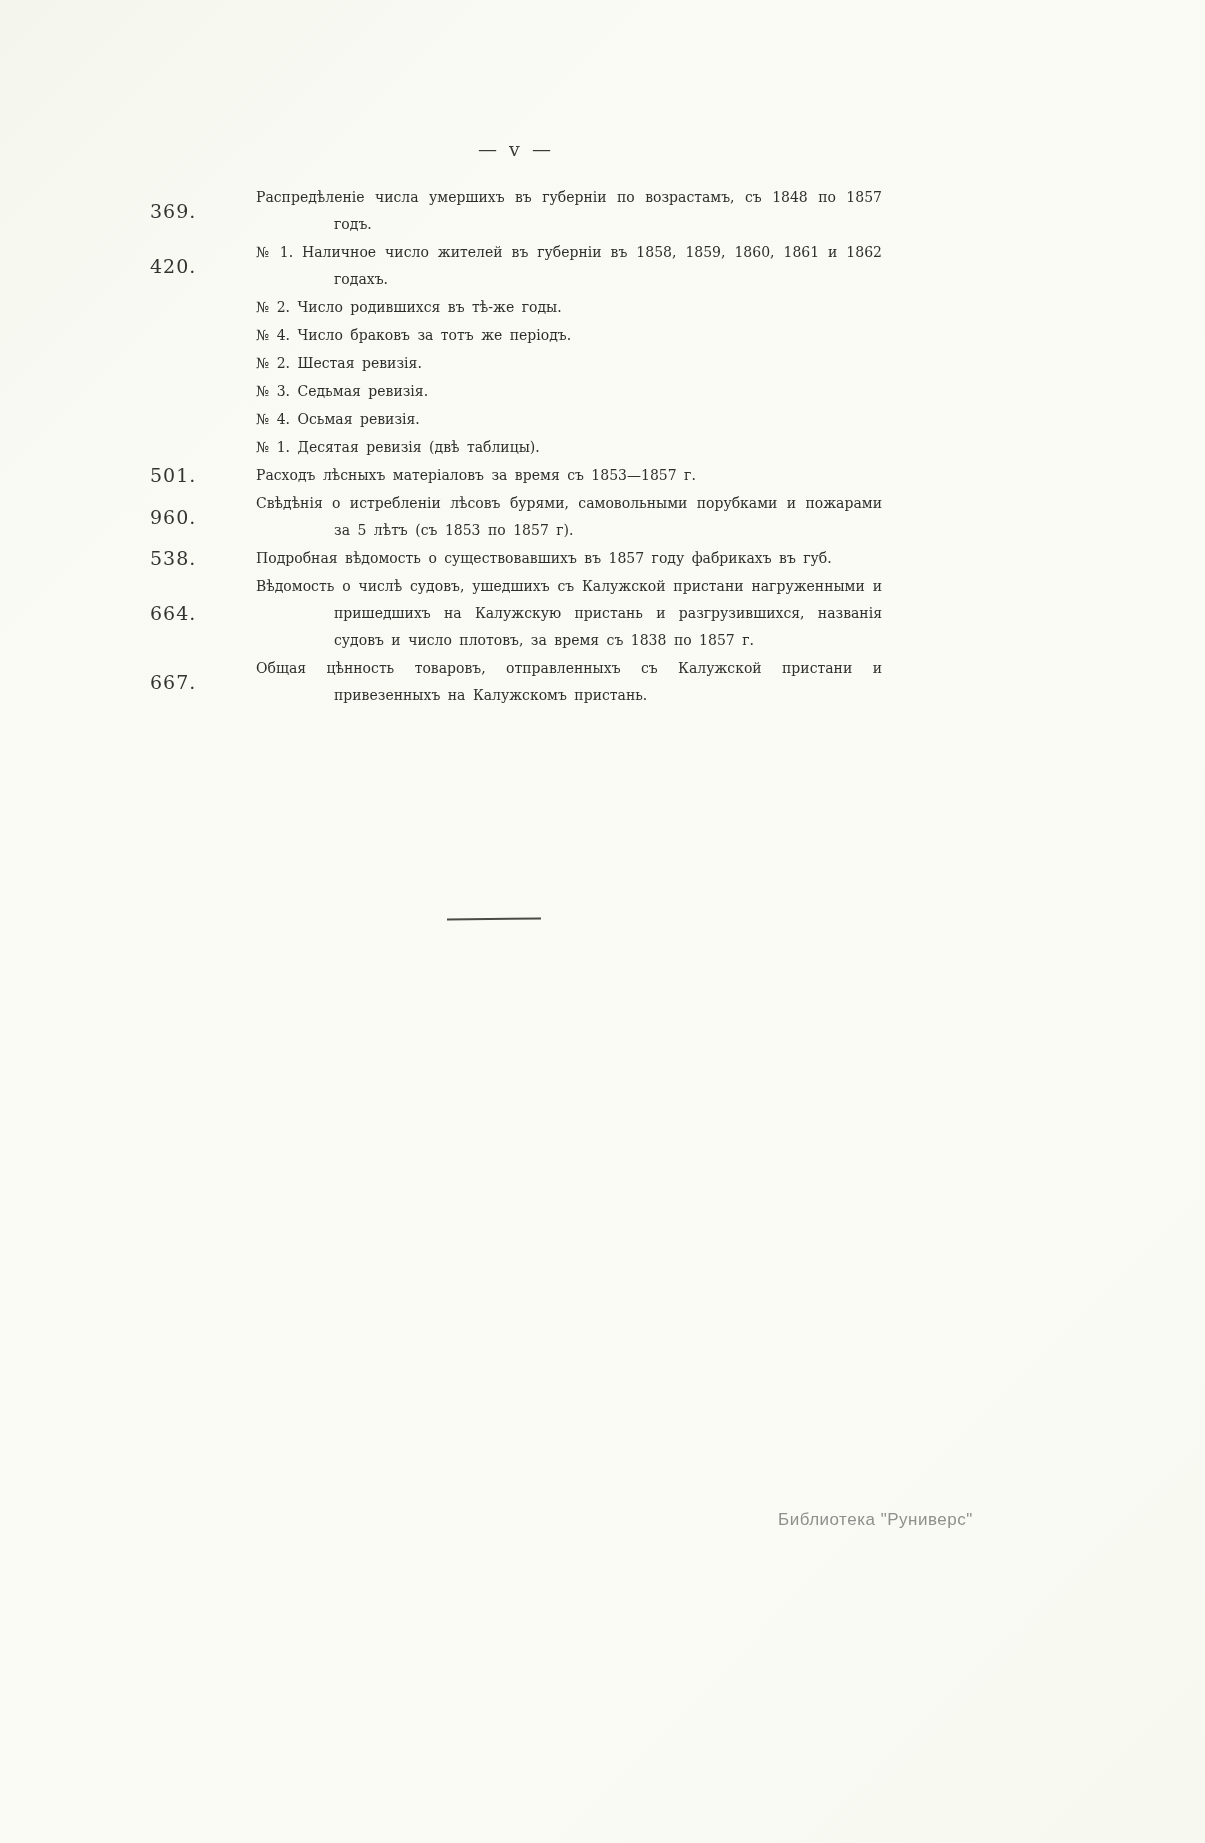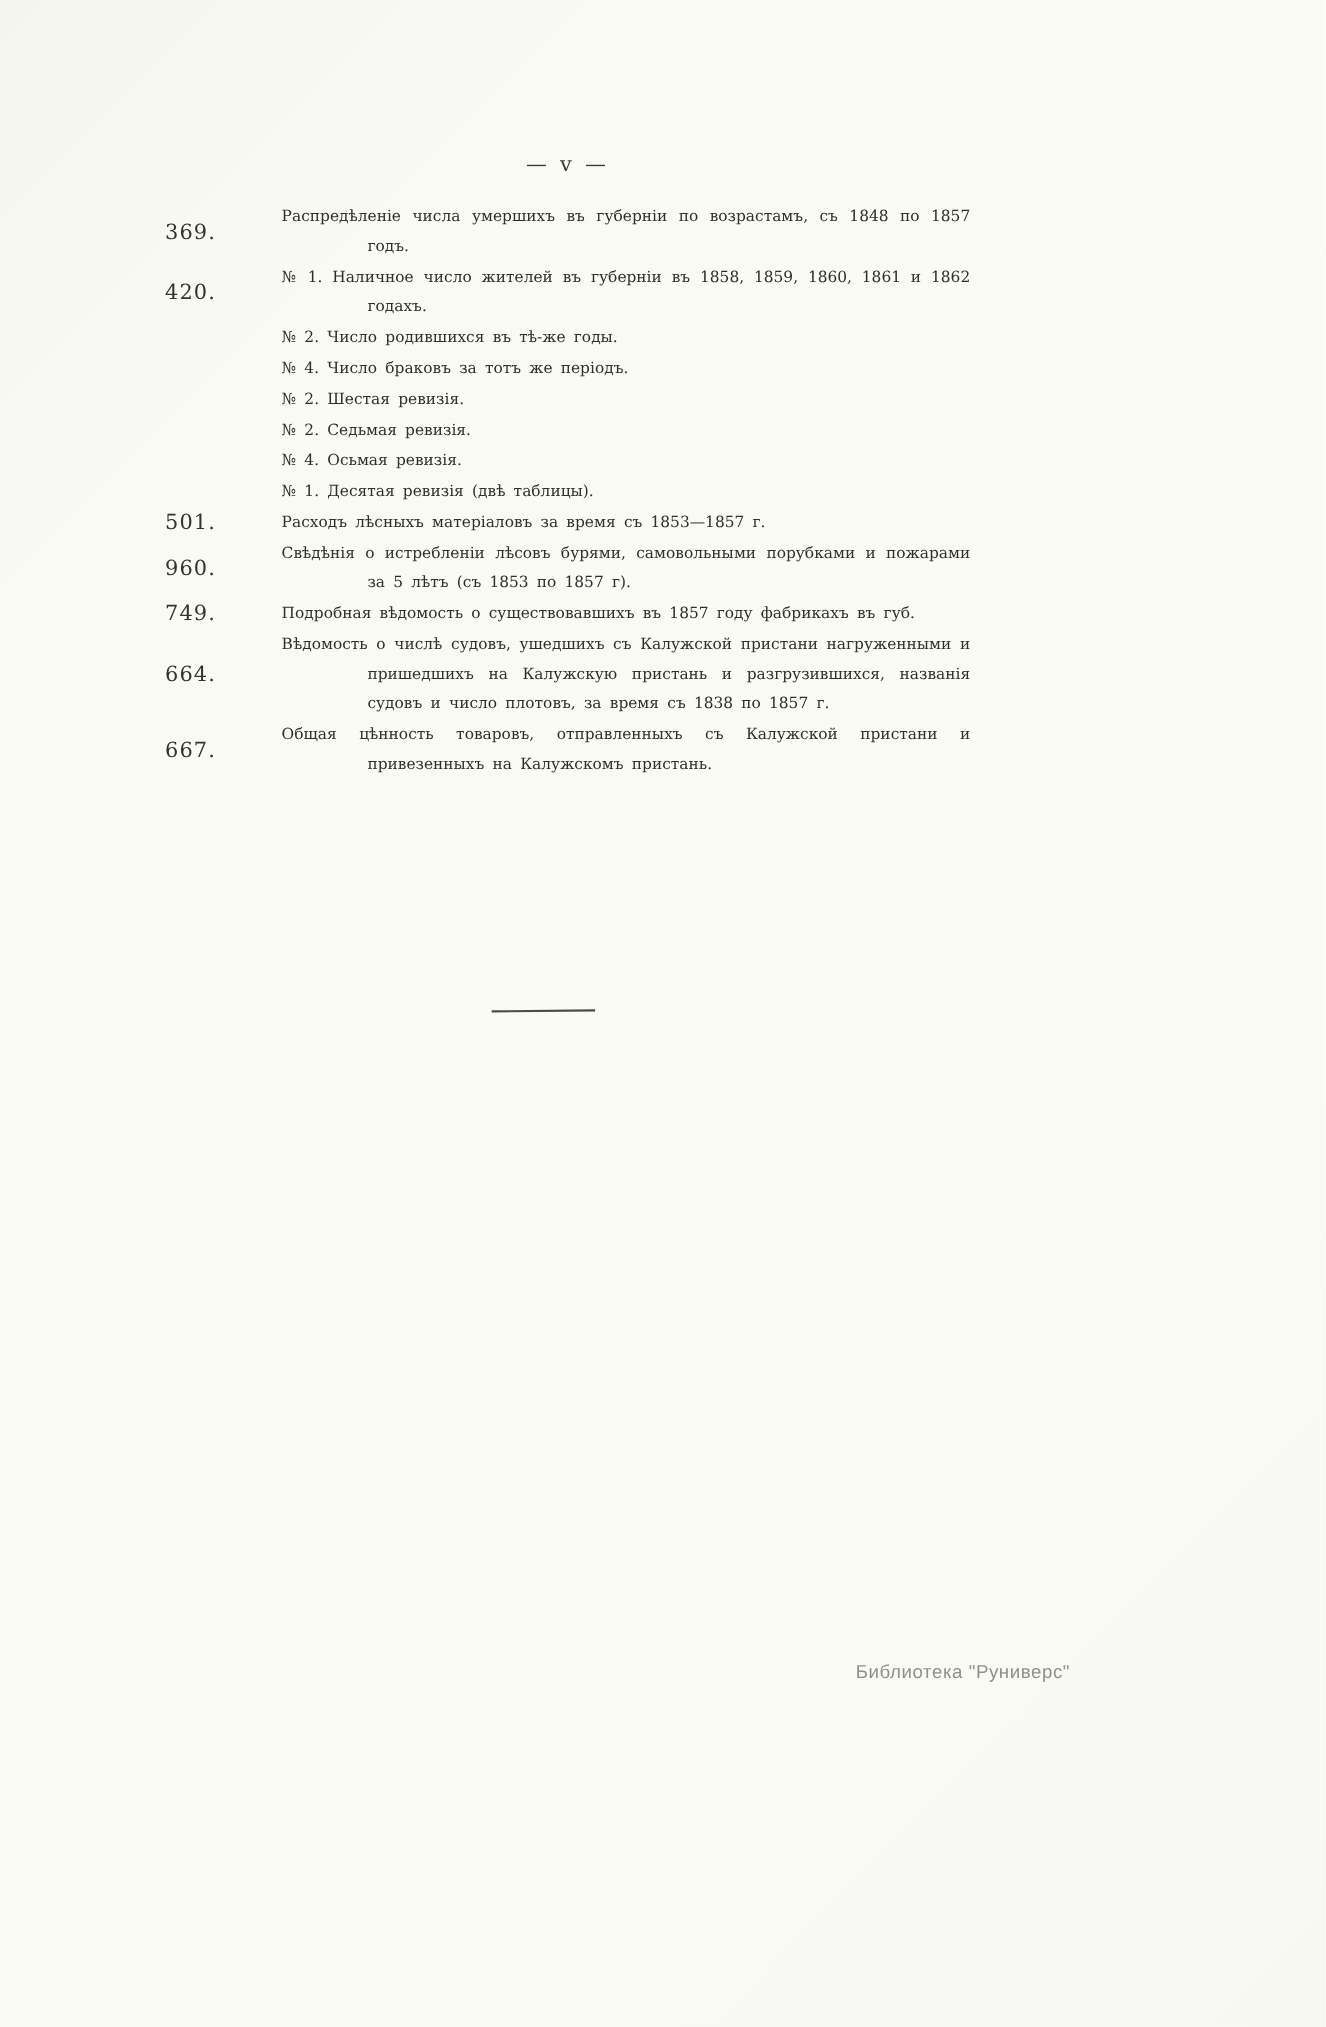--- a/index.html
+++ b/index.html
@@ -101,21 +101,21 @@
   </div>
 
 
   <div class="entry">
     <span class="num"></span>
     <span class="text">№ 2. Шестая ревизія.</span>
   </div>
 
   <div class="entry">
     <span class="num"></span>
-    <span class="text">№ 2. Седьмая ревизія.</span>
+    <span class="text">№ 3. Седьмая ревизія.</span>
   </div>
 
   <div class="entry">
     <span class="num"></span>
     <span class="text">№ 4. Осьмая ревизія.</span>
   </div>
 
 
   <div class="entry">
     <span class="num"></span>
@@ -126,21 +126,21 @@
     <span class="num">501.</span>
     <span class="text">Расходъ лѣсныхъ матеріаловъ за время съ 1853—1857 г.</span>
   </div>
 
   <div class="entry">
     <span class="num">960.</span>
     <span class="text">Свѣдѣнія о истребленіи лѣсовъ бурями, самовольными порубками и пожарами за 5 лѣтъ (съ 1853 по 1857 г).</span>
   </div>
 
   <div class="entry">
-    <span class="num">749.</span>
+    <span class="num">538.</span>
     <span class="text">Подробная вѣдомость о существовавшихъ въ 1857 году фабрикахъ въ губ.</span>
   </div>
 
   <div class="entry">
     <span class="num">664.</span>
     <span class="text">Вѣдомость о числѣ судовъ, ушедшихъ съ Калужской пристани нагруженными и пришедшихъ на Калужскую пристань и разгрузившихся, названія судовъ и число плотовъ, за время съ 1838 по 1857 г.</span>
   </div>
 
   <div class="entry">
     <span class="num">667.</span>

